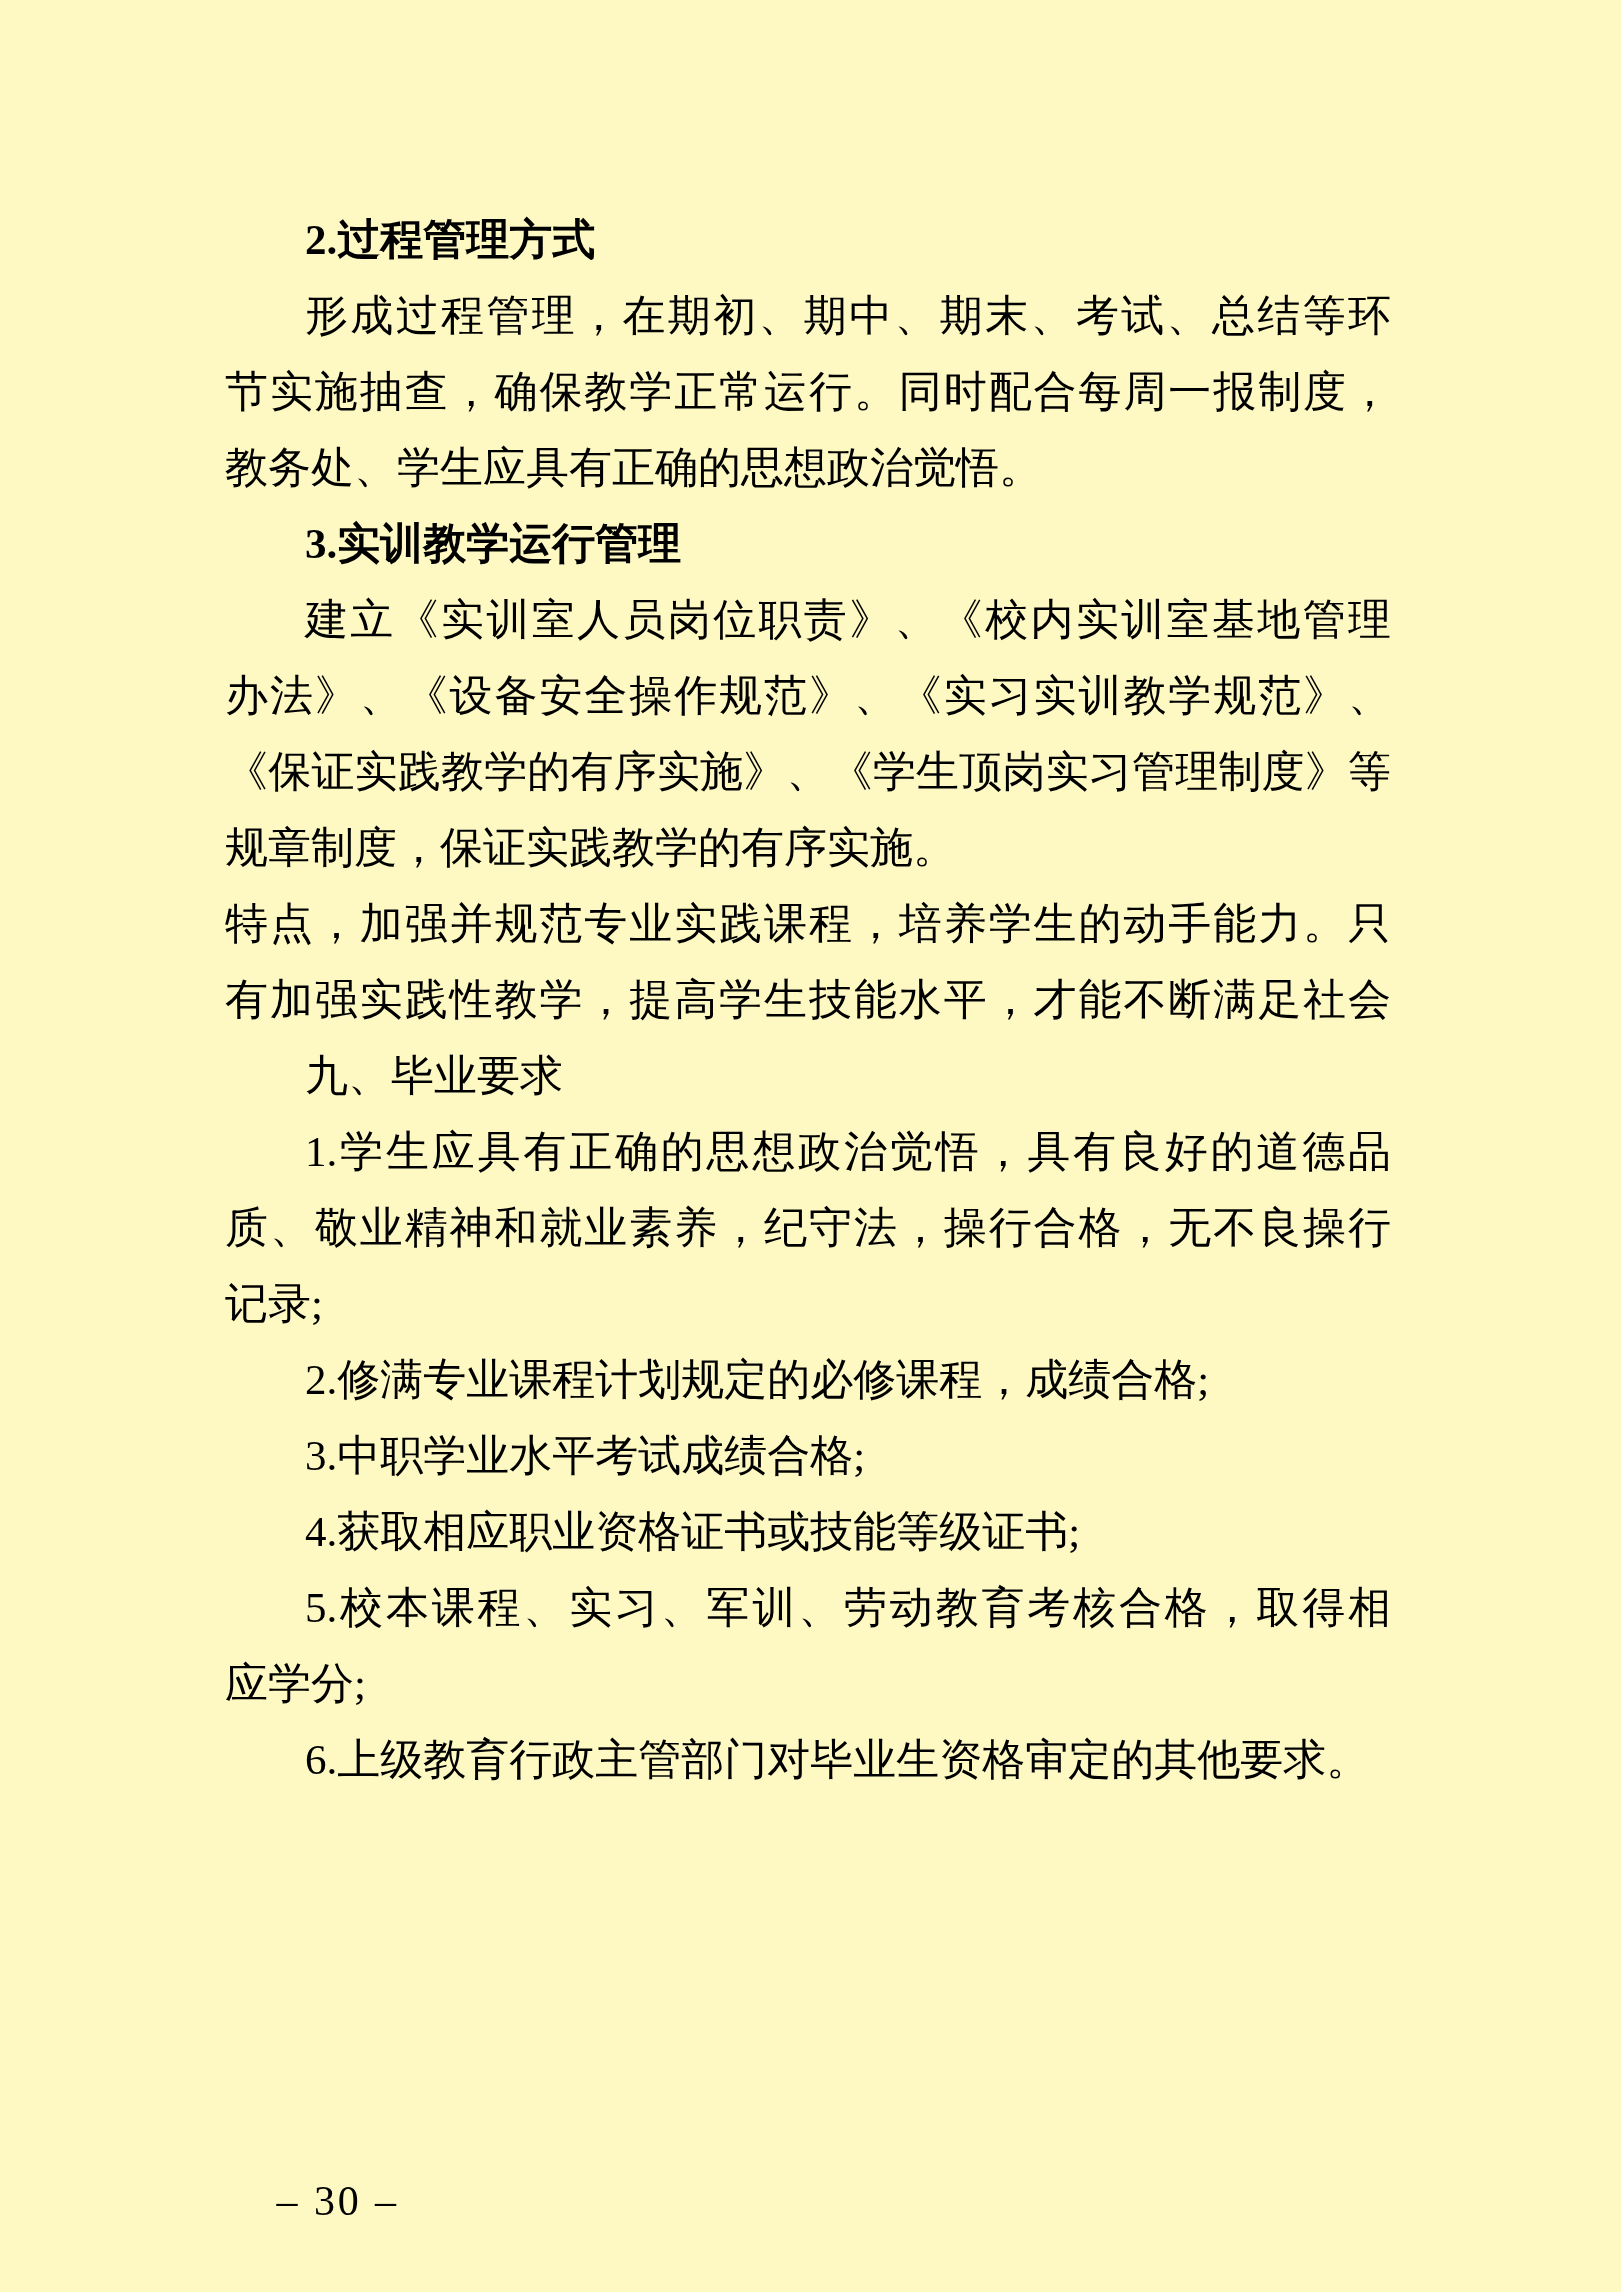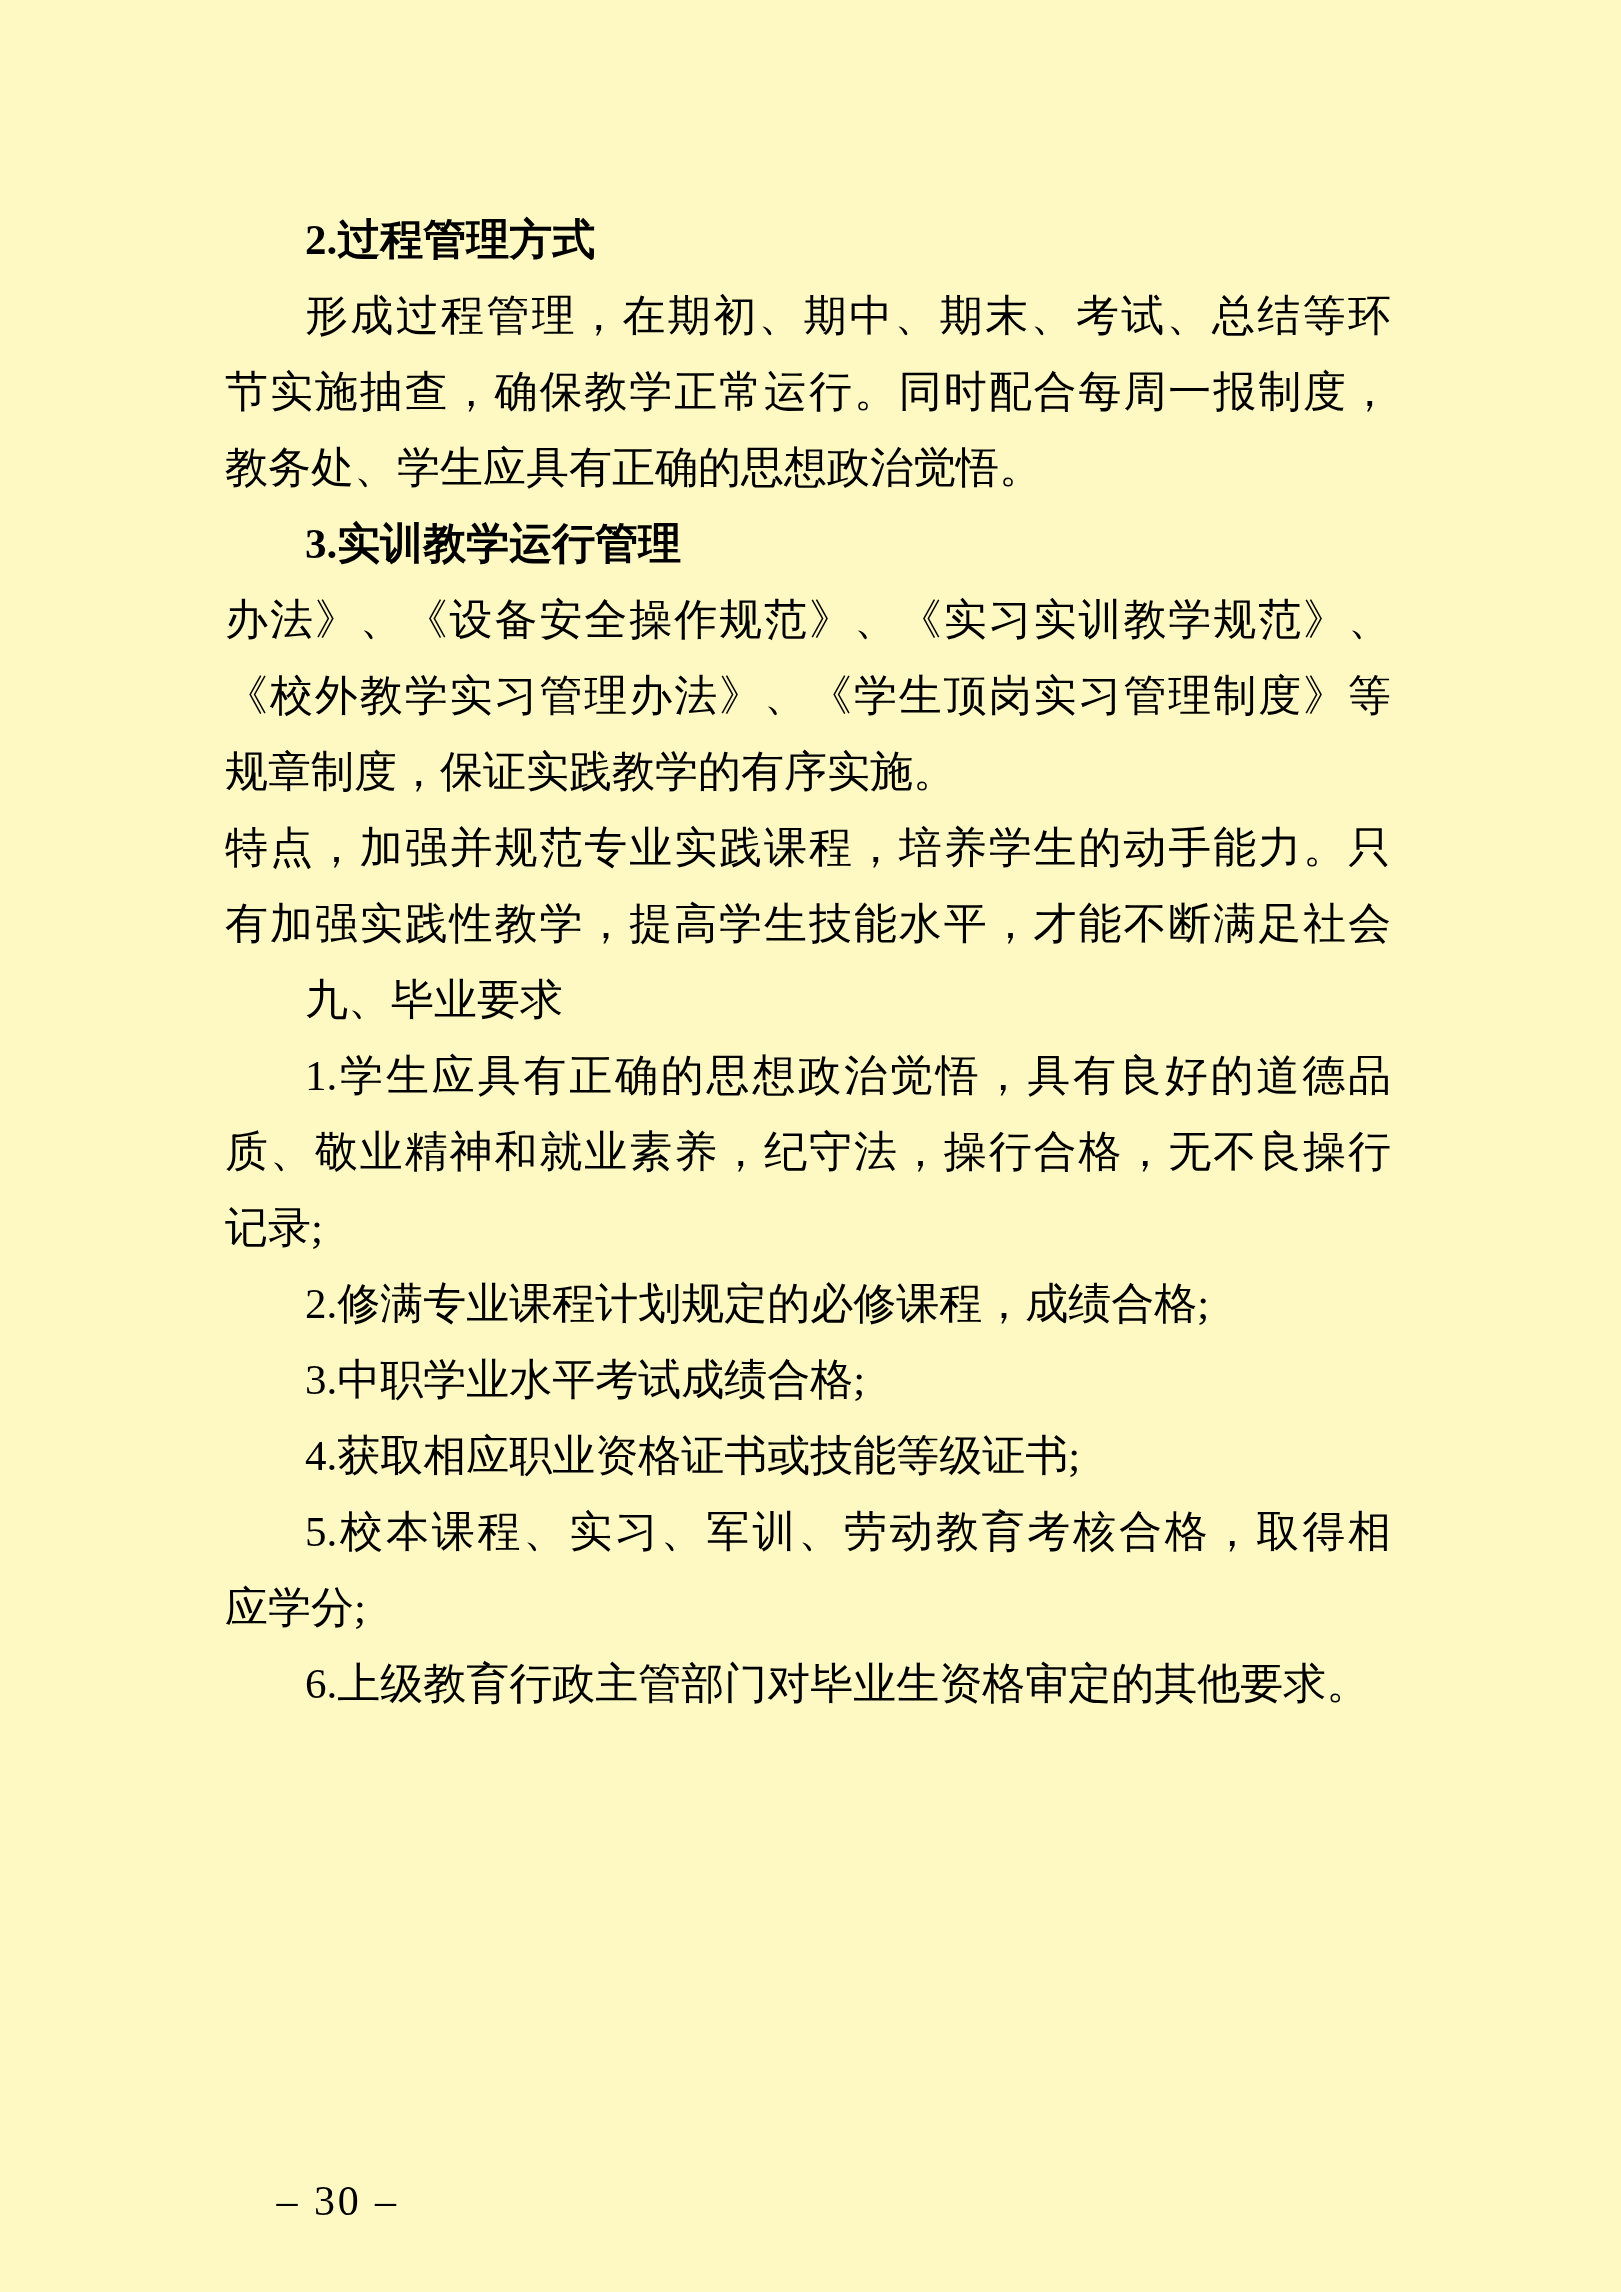--- a/index.html
+++ b/index.html
@@ -56,22 +56,23 @@
 </head>
 <body>
 
 <div class="page">
   <div class="content">
       <div class="line heading indent">2.过程管理方式</div>
       <div class="line body indent stretch">形成过程管理，在期初、期中、期末、考试、总结等环</div>
       <div class="line body stretch">节实施抽查，确保教学正常运行。同时配合每周一报制度，</div>
       <div class="line body">教务处、学生应具有正确的思想政治觉悟。</div>
       <div class="line heading indent">3.实训教学运行管理</div>
+      <div class="line body indent stretch">建立《实训室人员岗位职责》、《校内实训室基地管理</div>
       <div class="line body stretch">办法》、《设备安全操作规范》、《实习实训教学规范》、</div>
-      <div class="line body stretch">《校外教学实习管理办法》、《学生顶岗实习管理制度》等</div>
+      <div class="line body stretch">《保证实践教学的有序实施》、《学生顶岗实习管理制度》等</div>
       <div class="line body">规章制度，保证实践教学的有序实施。</div>
       <div class="line body stretch">特点，加强并规范专业实践课程，培养学生的动手能力。只</div>
       <div class="line body stretch">有加强实践性教学，提高学生技能水平，才能不断满足社会</div>
       <div class="line subheading indent">九、毕业要求</div>
       <div class="line body indent stretch">1.学生应具有正确的思想政治觉悟，具有良好的道德品</div>
       <div class="line body stretch">质、敬业精神和就业素养，纪守法，操行合格，无不良操行</div>
       <div class="line body">记录;</div>
       <div class="line body indent">2.修满专业课程计划规定的必修课程，成绩合格;</div>
       <div class="line body indent">3.中职学业水平考试成绩合格;</div>
       <div class="line body indent">4.获取相应职业资格证书或技能等级证书;</div>

